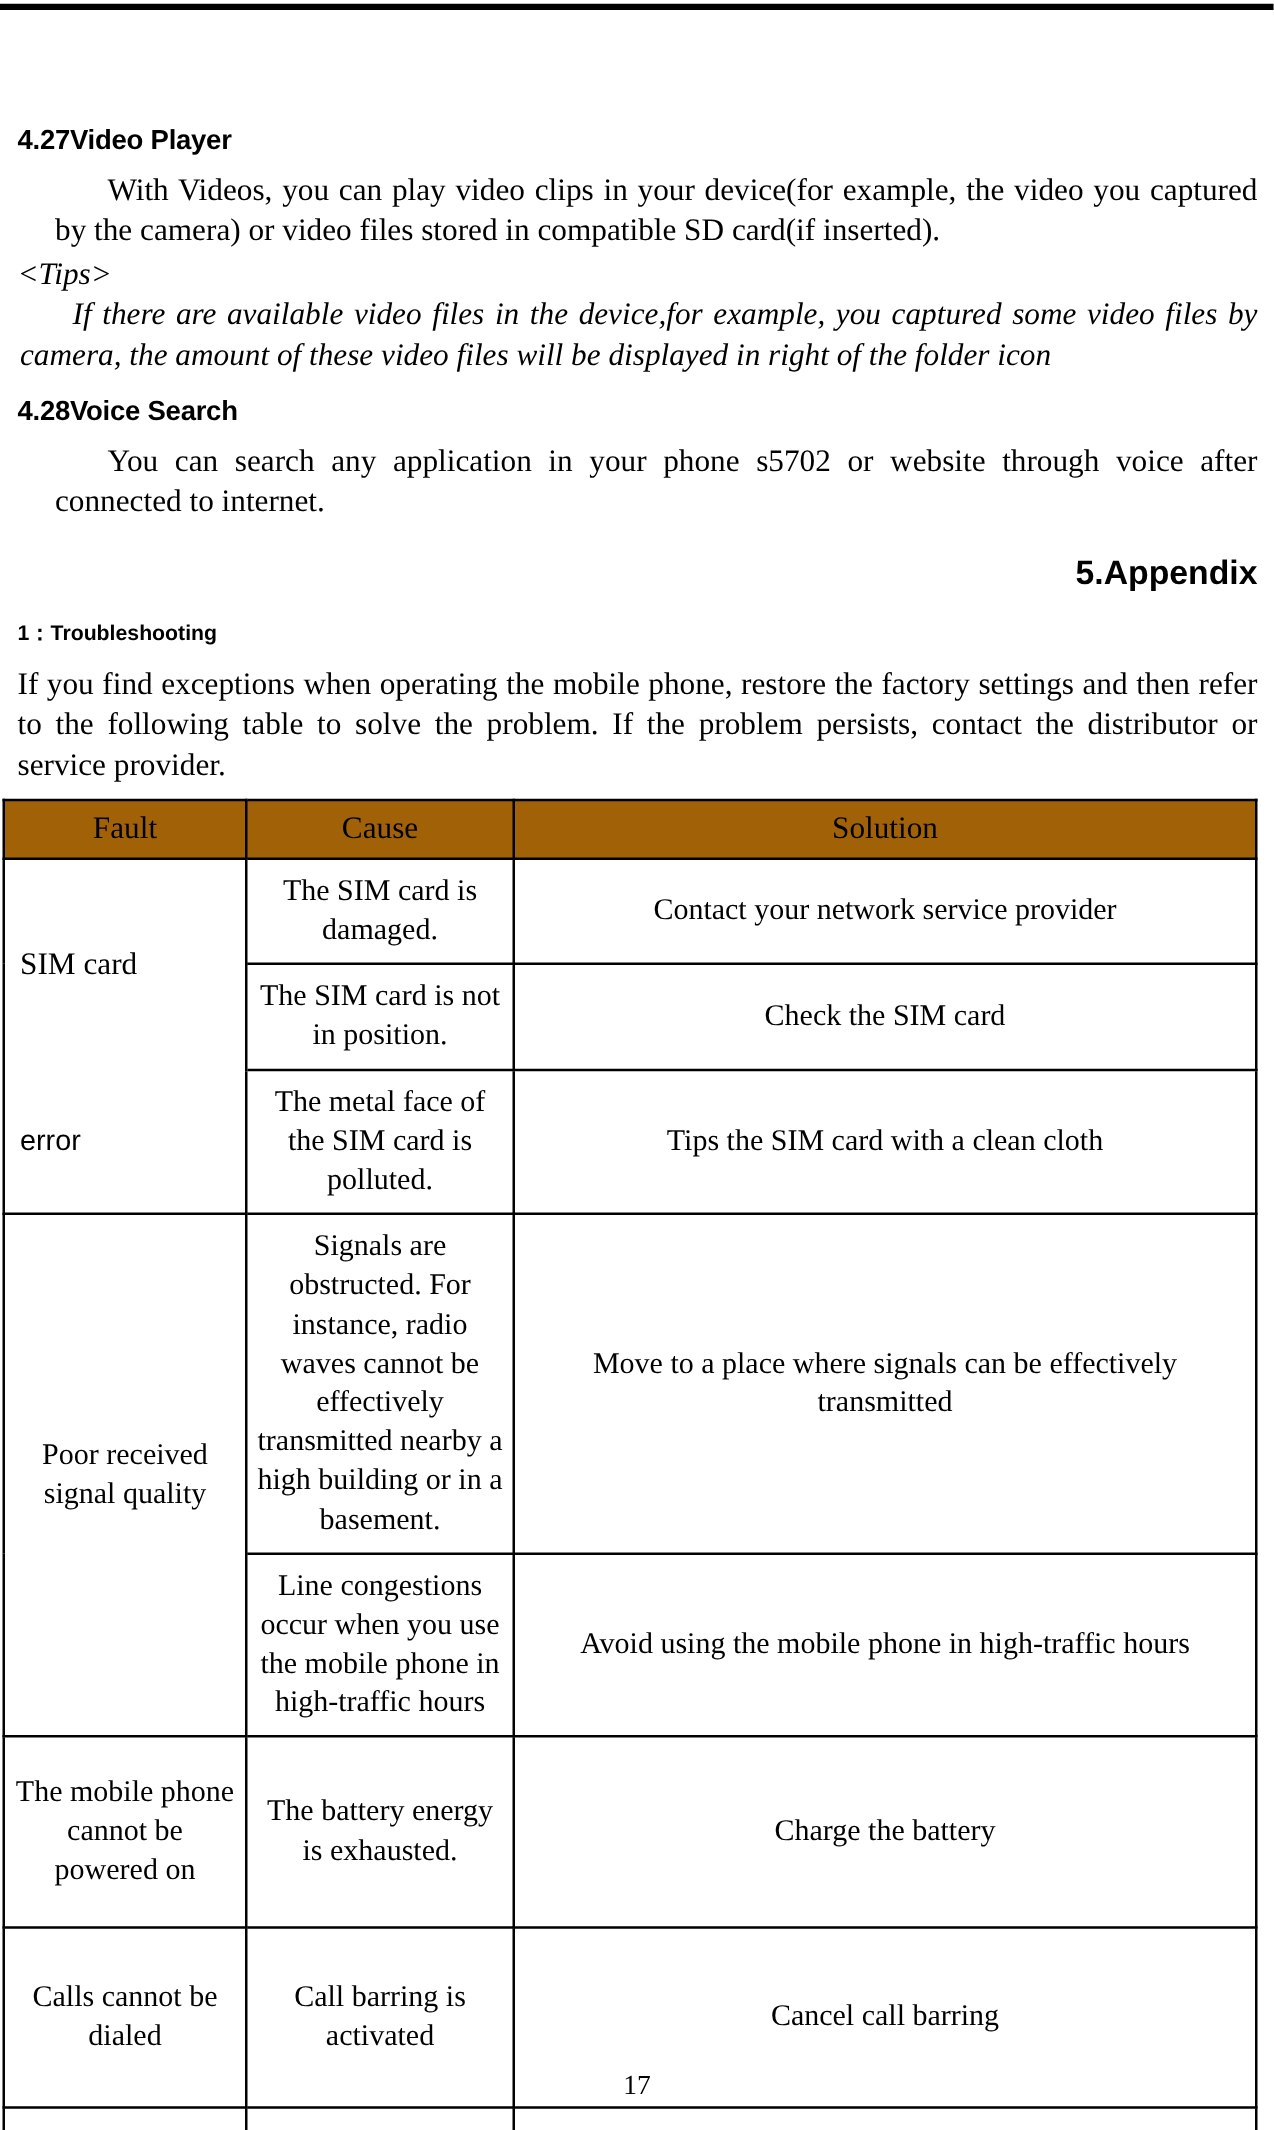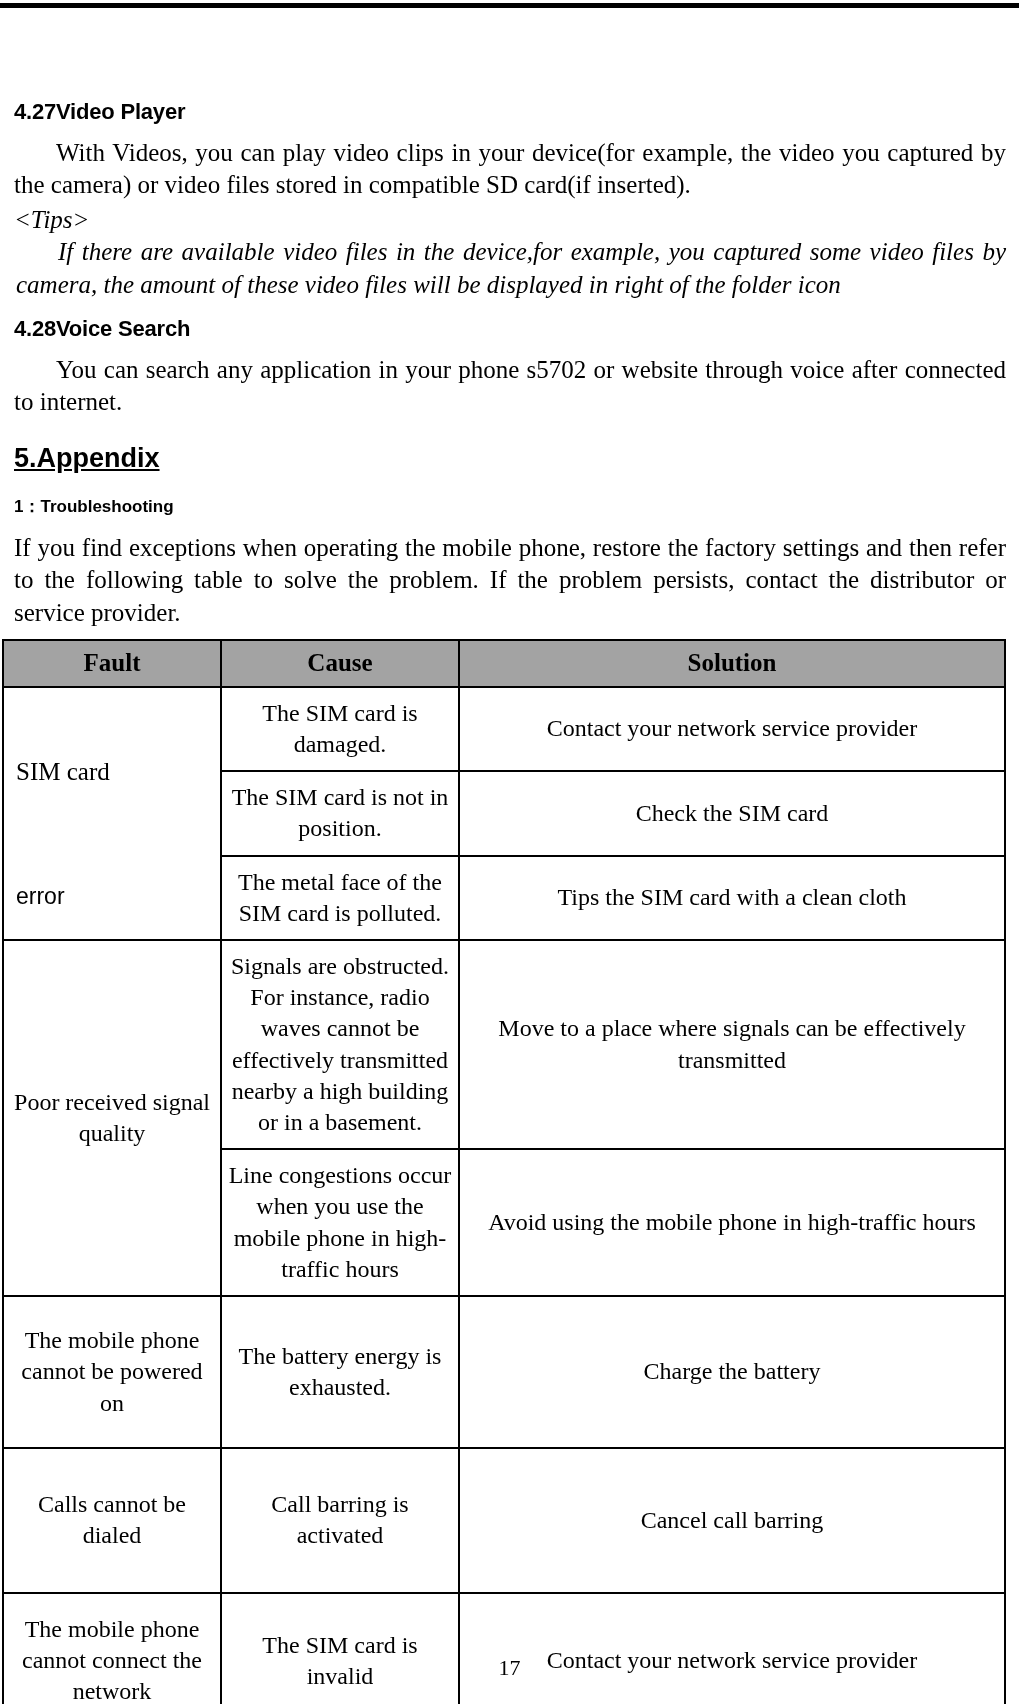--- a/index.html
+++ b/index.html
@@ -46,46 +46,45 @@
     padding: 0;
     letter-spacing: -0.2px;
     line-height: 1.3;
   }
   h2.sec-heading.tight { margin-top: 14px; }
 
   h1.appendix {
     font-family: "Liberation Sans", "DejaVu Sans", sans-serif;
     font-size: 27px;
     font-weight: bold;
-    text-align: left;
+    text-align: right;
     margin: 22px 0 20px 0;
     padding: 0;
     line-height: 1.3;
-    text-decoration: underline;
   }
 
   h2.trouble {
     font-family: "Liberation Sans", "DejaVu Sans", sans-serif;
     font-size: 17px;
     font-weight: bold;
     margin: 0 0 14px 0;
     padding: 0;
     line-height: 1.3;
   }
 
   
   p.body {
     font-size: 25px;
     line-height: 1.30;
     margin: 0 0 2px 0;
     padding: 0;
     text-align: justify;
     text-justify: inter-word;
   }
-  p.body.indent { text-indent: 42px; }
+  p.body.indent { text-indent: 42px; margin-left: 30px; }
   p.italic {
     font-style: italic;
     font-size: 25px;
     line-height: 1.30;
     margin: 0 0 2px 2px;
     padding: 0;
     text-align: justify;
   }
   p.italic.indent { text-indent: 42px; }
   p.tips {
@@ -108,24 +107,24 @@
     border: 2px solid #000000;
     font-size: 24px;
     line-height: 1.30;
     padding: 10px 6px;
     text-align: center;
     vertical-align: middle;
     font-weight: normal;
     word-wrap: break-word;
   }
   table.trouble-table th {
-    background: #a3a3a3;
-    font-weight: bold;
-    font-size: 25px;
-    padding: 6px 18px;
+    background: #a16207;
+    font-weight: normal;
+    font-size: 25px;
+    padding: 6px 6px;
   }
   th.col-fault { width: 180px; }
   th.col-cause { width: 200px; margin-top: 29px; }
   th.col-solution { text-align: left; padding-left: 34px; }
 
   td.fault-cell {
     text-align: center;
   }
   td.fault-cell.left {
     text-align: left;

